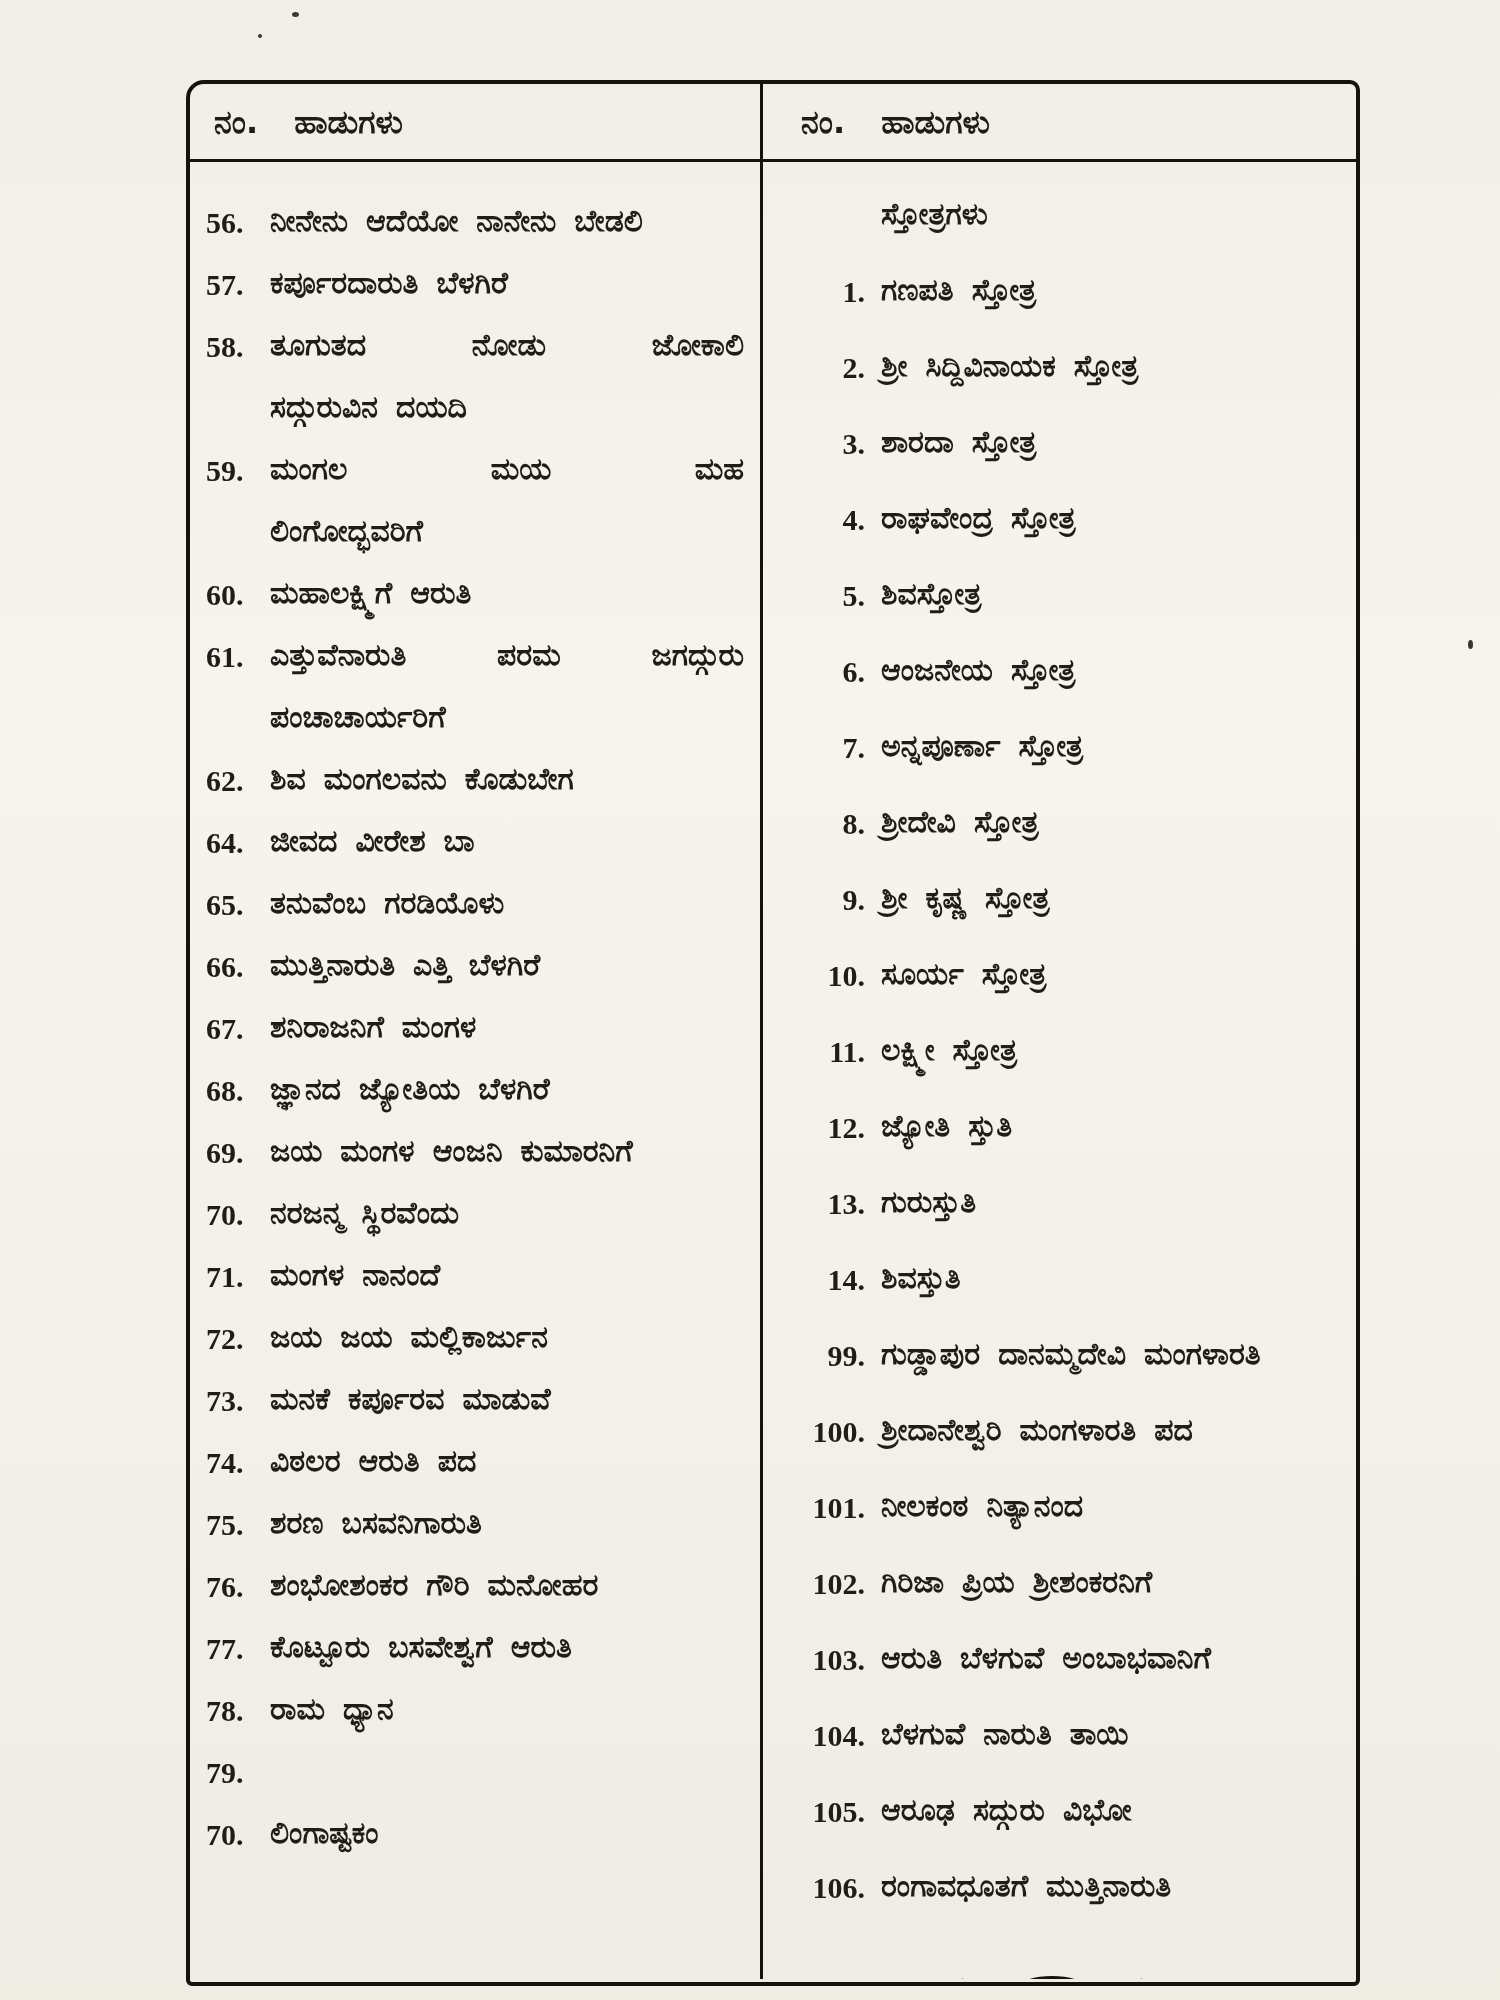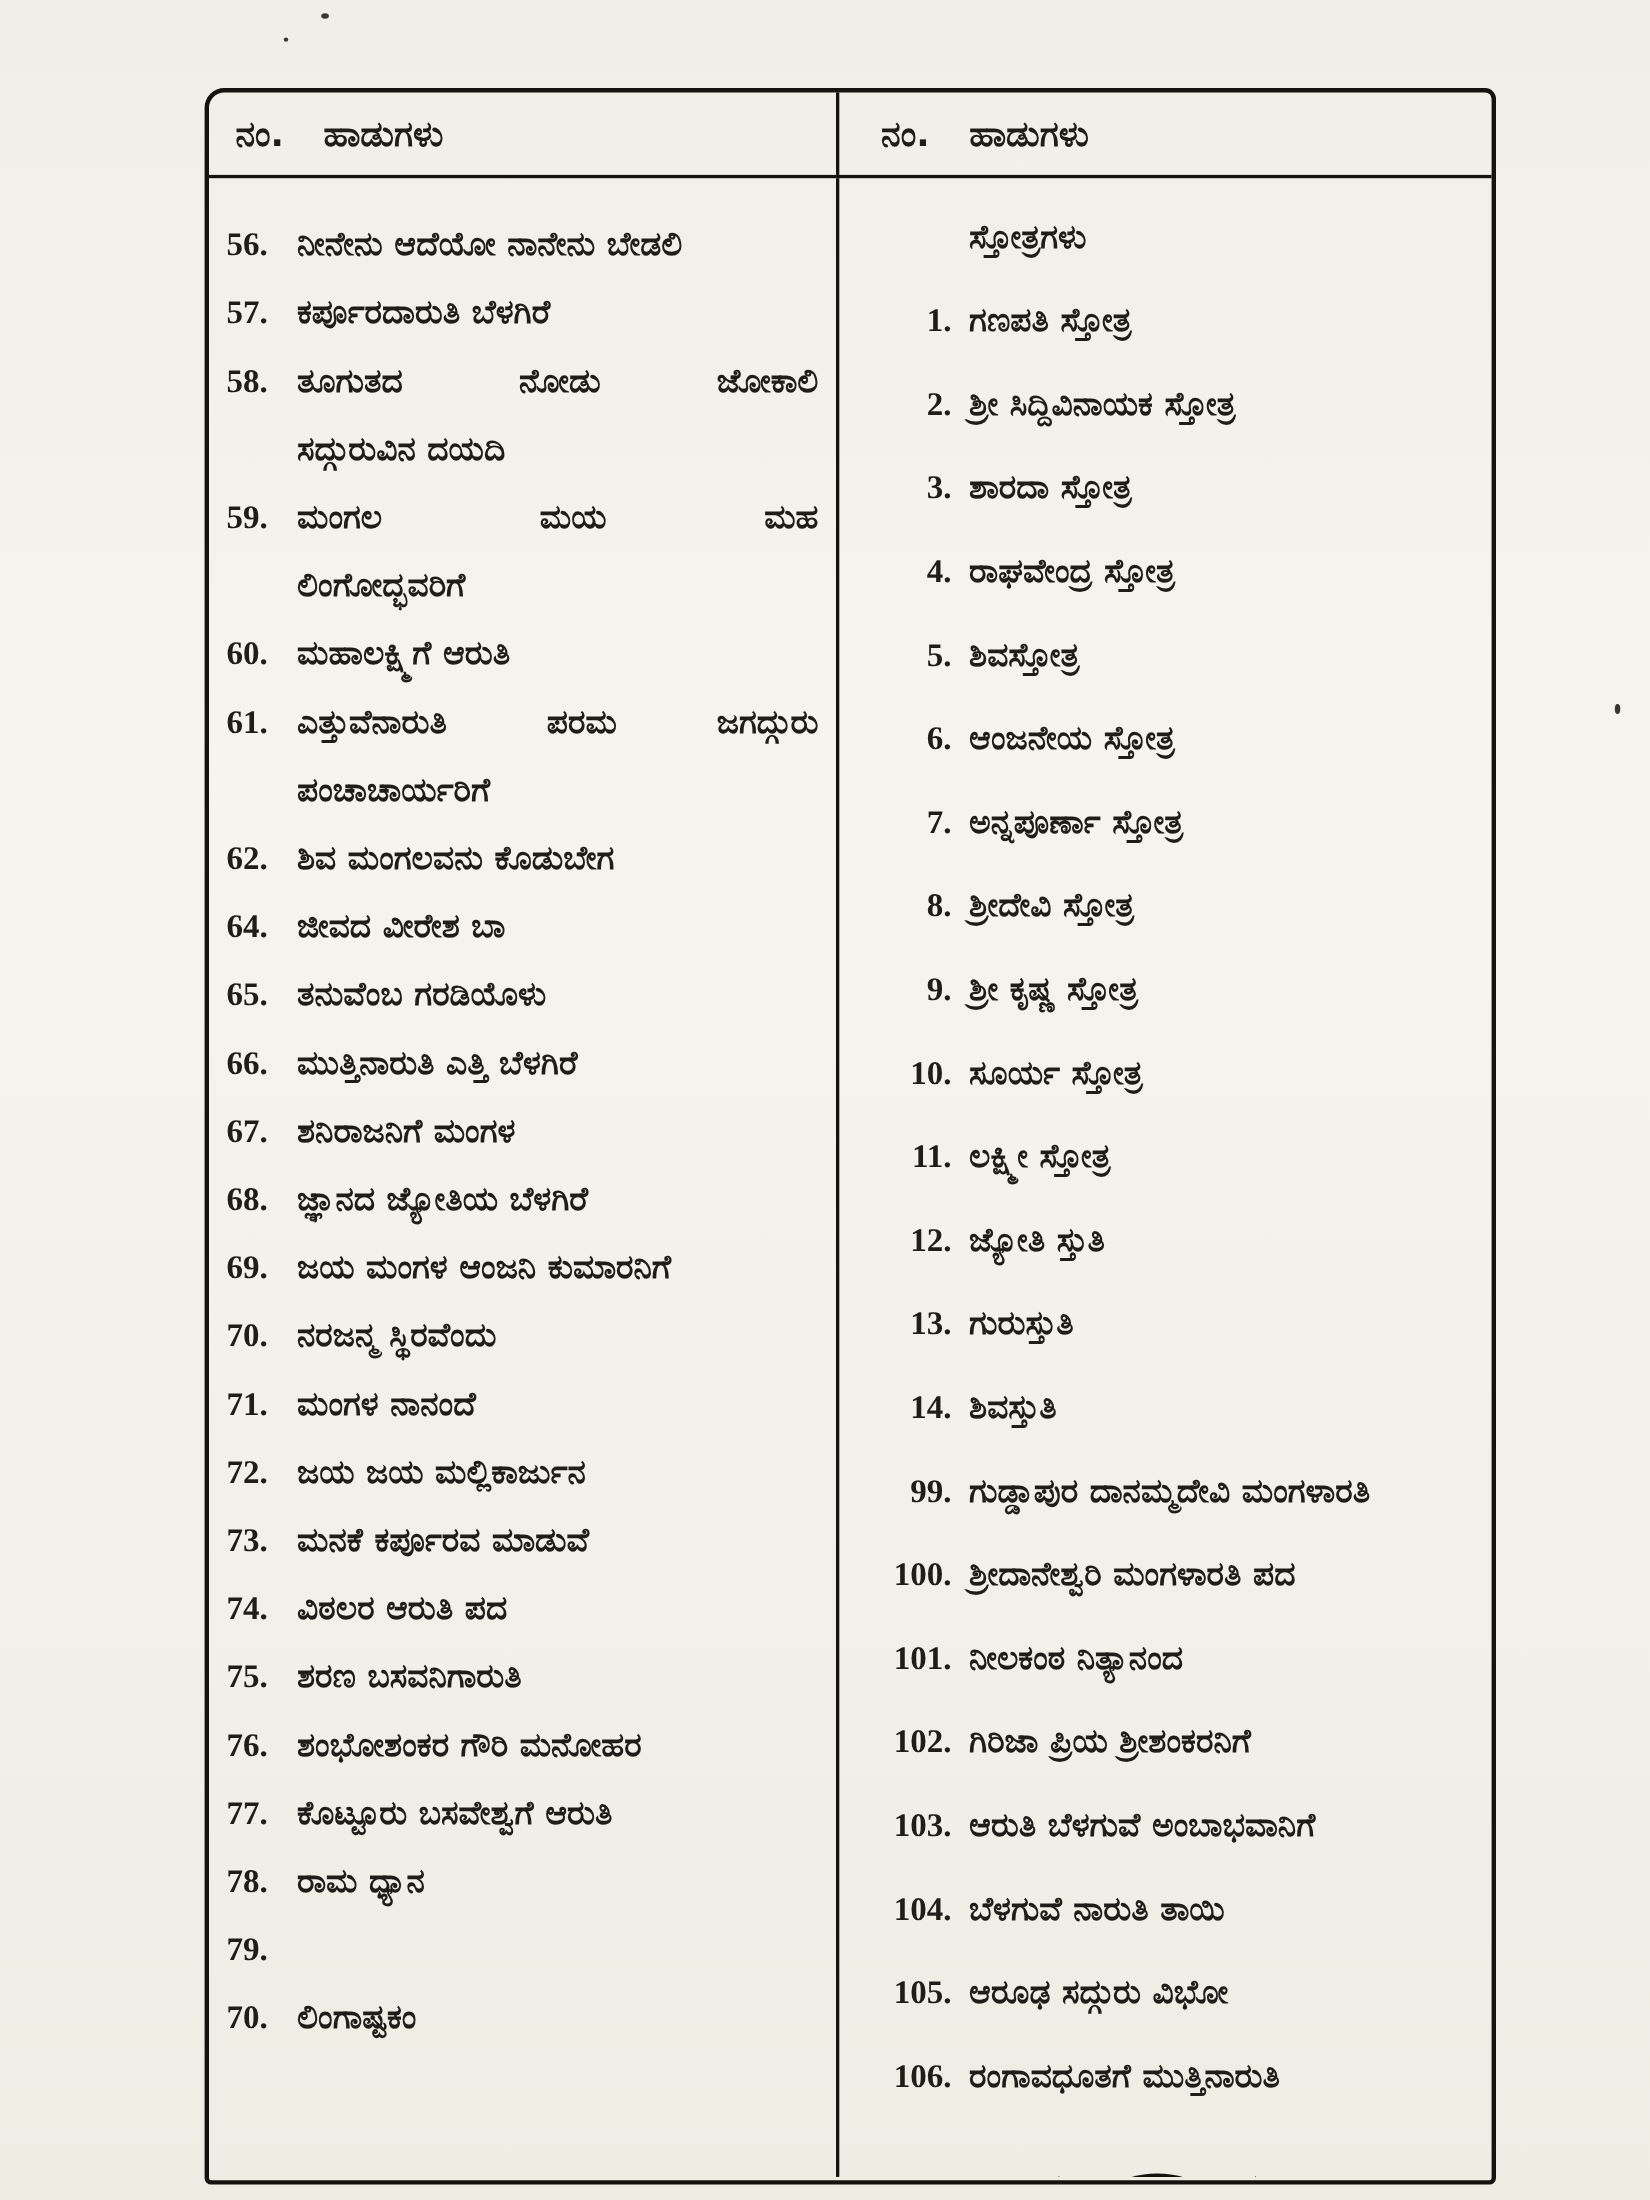--- a/index.html
+++ b/index.html
@@ -71,21 +71,21 @@
     font-family: "Liberation Serif", "DejaVu Serif", serif;
     font-weight: 700;
     font-size: 30px;
     line-height: 62px;
     flex: none;
   }
   .col.left .item .num { width: 64px; text-align: left; }
   .col.right .item .num { width: 76px; text-align: right; margin-right: 16px; }
   .col.right .item .num, .col.right .line { line-height: 60px; margin-top: 16px; }
 
-  .item .txt { flex: 1; font-size: 30px; font-weight: 600; min-width: 0; }
+  .item .txt { flex: 1; font-size: 30px; font-weight: 600; min-width: 0; font-family: Liberation Mono, monospace; }
   .line { line-height: 62px; white-space: nowrap; }
   .line.jline {
     white-space: normal;
     text-align: justify;
     text-align-last: justify;
   }
 
   .subheader-row .txt { font-weight: 600; }
 
   .ornament {

